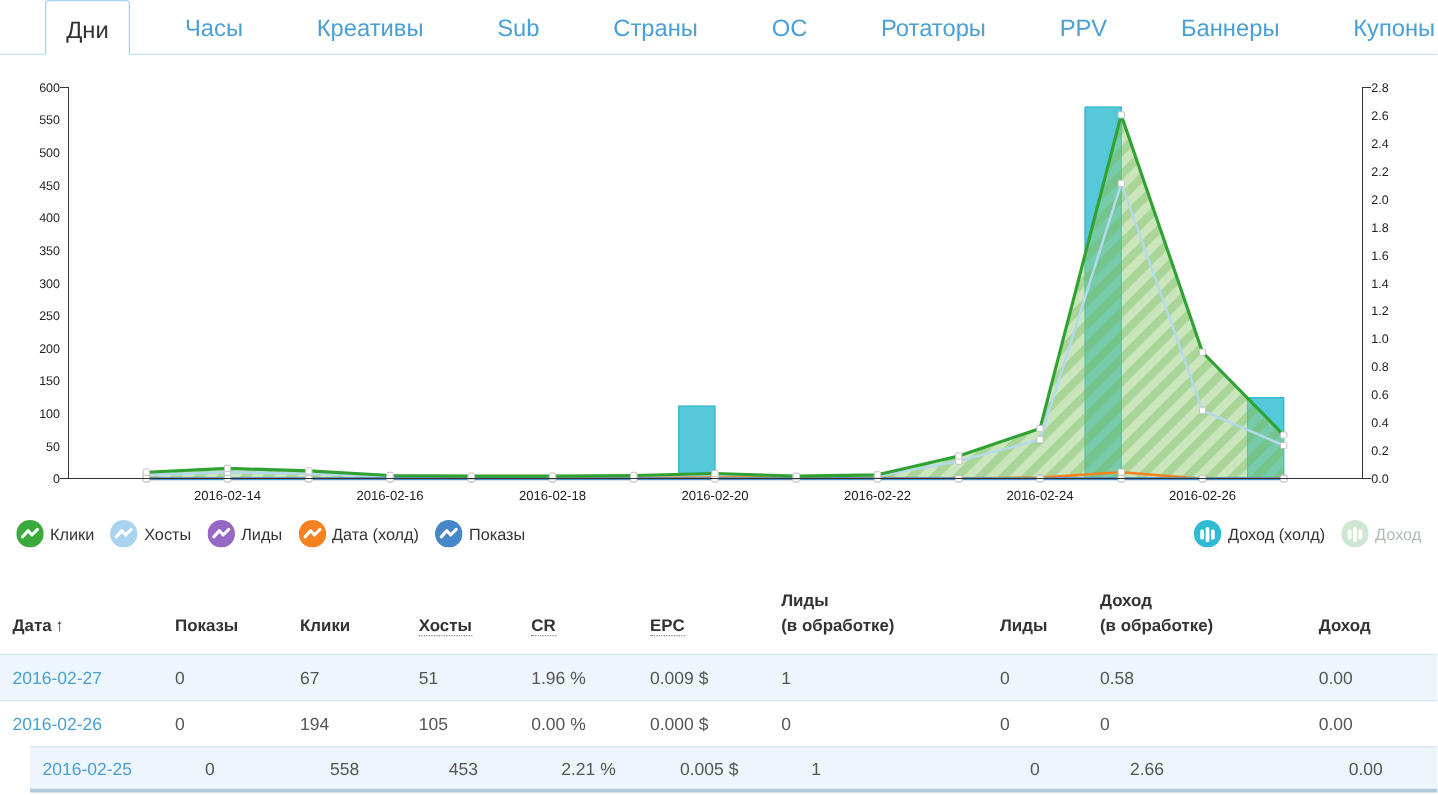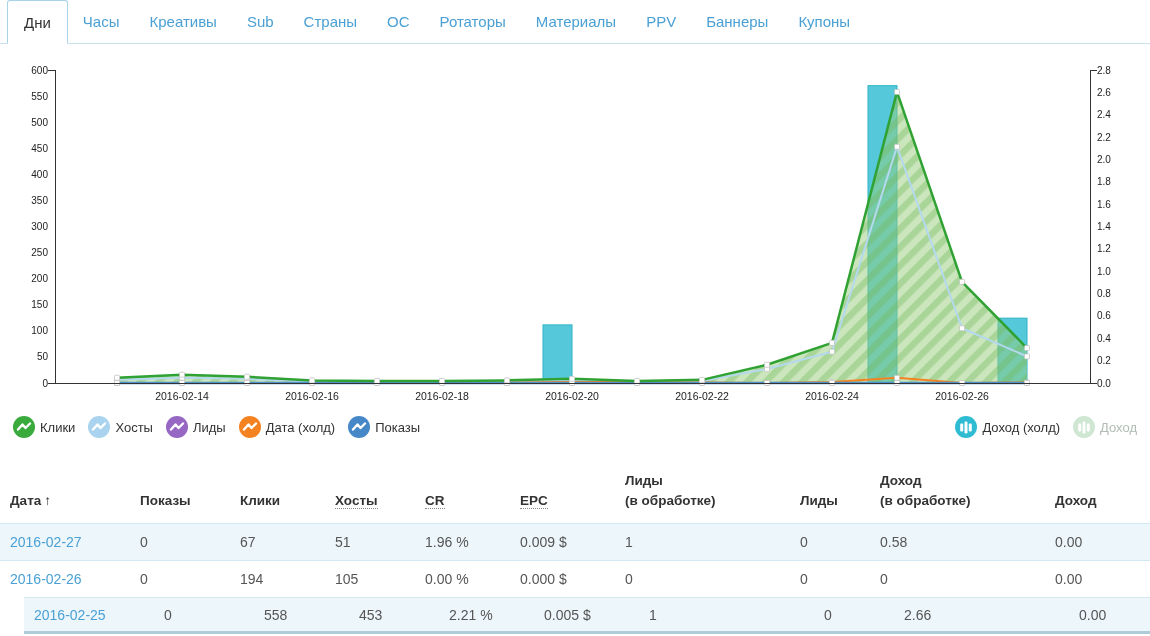--- a/index.html
+++ b/index.html
@@ -2,22 +2,22 @@
 <html><head>
 <meta charset="utf-8">
 <style>
   * { box-sizing: border-box; margin: 0; padding: 0; }
   html,body { width: 1150px; height: 636px; overflow: hidden; background: #fff;
     font-family: "Liberation Sans", sans-serif; }
 
   
   .tabbar { display: flex; align-items: stretch; height: 44px;
     border-bottom: 1px solid #c8e2ef; padding-left: 7px; }
-  .tab { font-size: 15px; color: #4aa0d5; padding: 13px 15px 0; cursor: pointer;
-    white-space: nowrap; }
+  .tab { font-size: 19px; color: #4aa0d5; padding: 13px 15px 0; cursor: pointer;
+    white-space: nowrap; margin-left: 29px; }
   .tab.active { color: #333; background: #fff; border: 1px solid #a8d3e8;
     border-bottom: 1px solid #fff; border-radius: 3px 3px 0 0; margin-bottom: -1px;
     padding: 13px 16px 0; }
 
   
   .chart-wrap { margin-top: 14px; }
   #chart-svg { display: block; }
   .axis-label { font-size: 10px; fill: #222; font-family: "Liberation Sans", sans-serif; }
   .x-label { font-size: 10.5px; fill: #222; font-family: "Liberation Sans", sans-serif; }
 
@@ -50,21 +50,20 @@
 <body>
 
 <div class="tabbar" id="tabbar">
     <div class="tab active">Дни</div>
     <div class="tab">Часы</div>
     <div class="tab">Креативы</div>
     <div class="tab">Sub</div>
     <div class="tab">Страны</div>
     <div class="tab">ОС</div>
     <div class="tab">Ротаторы</div>
-    <div class="tab">Материалы</div>
     <div class="tab">PPV</div>
     <div class="tab">Баннеры</div>
     <div class="tab">Купоны</div>
   </div>
 
 <div class="chart-wrap">
   <svg id="chart-svg" width="1150" height="350">
       <defs>
         <pattern id="hatch" patternUnits="userSpaceOnUse" width="13" height="13" patternTransform="rotate(45)">
           <rect width="13" height="13" fill="rgba(151,206,124,0.50)"></rect>

